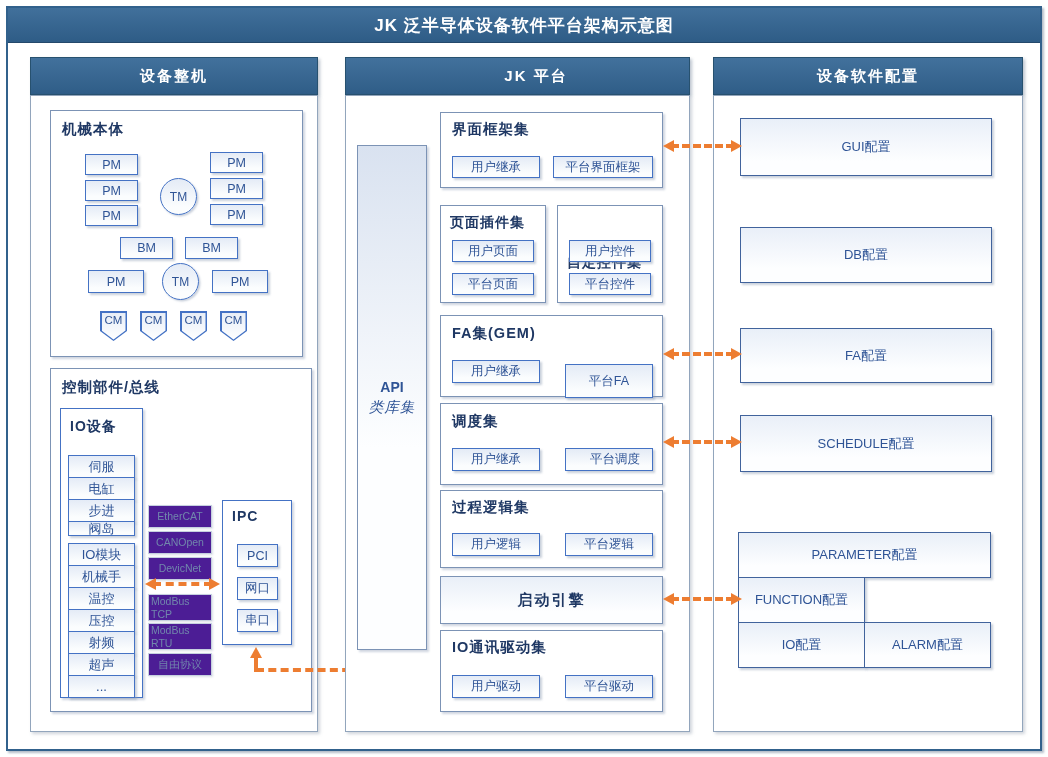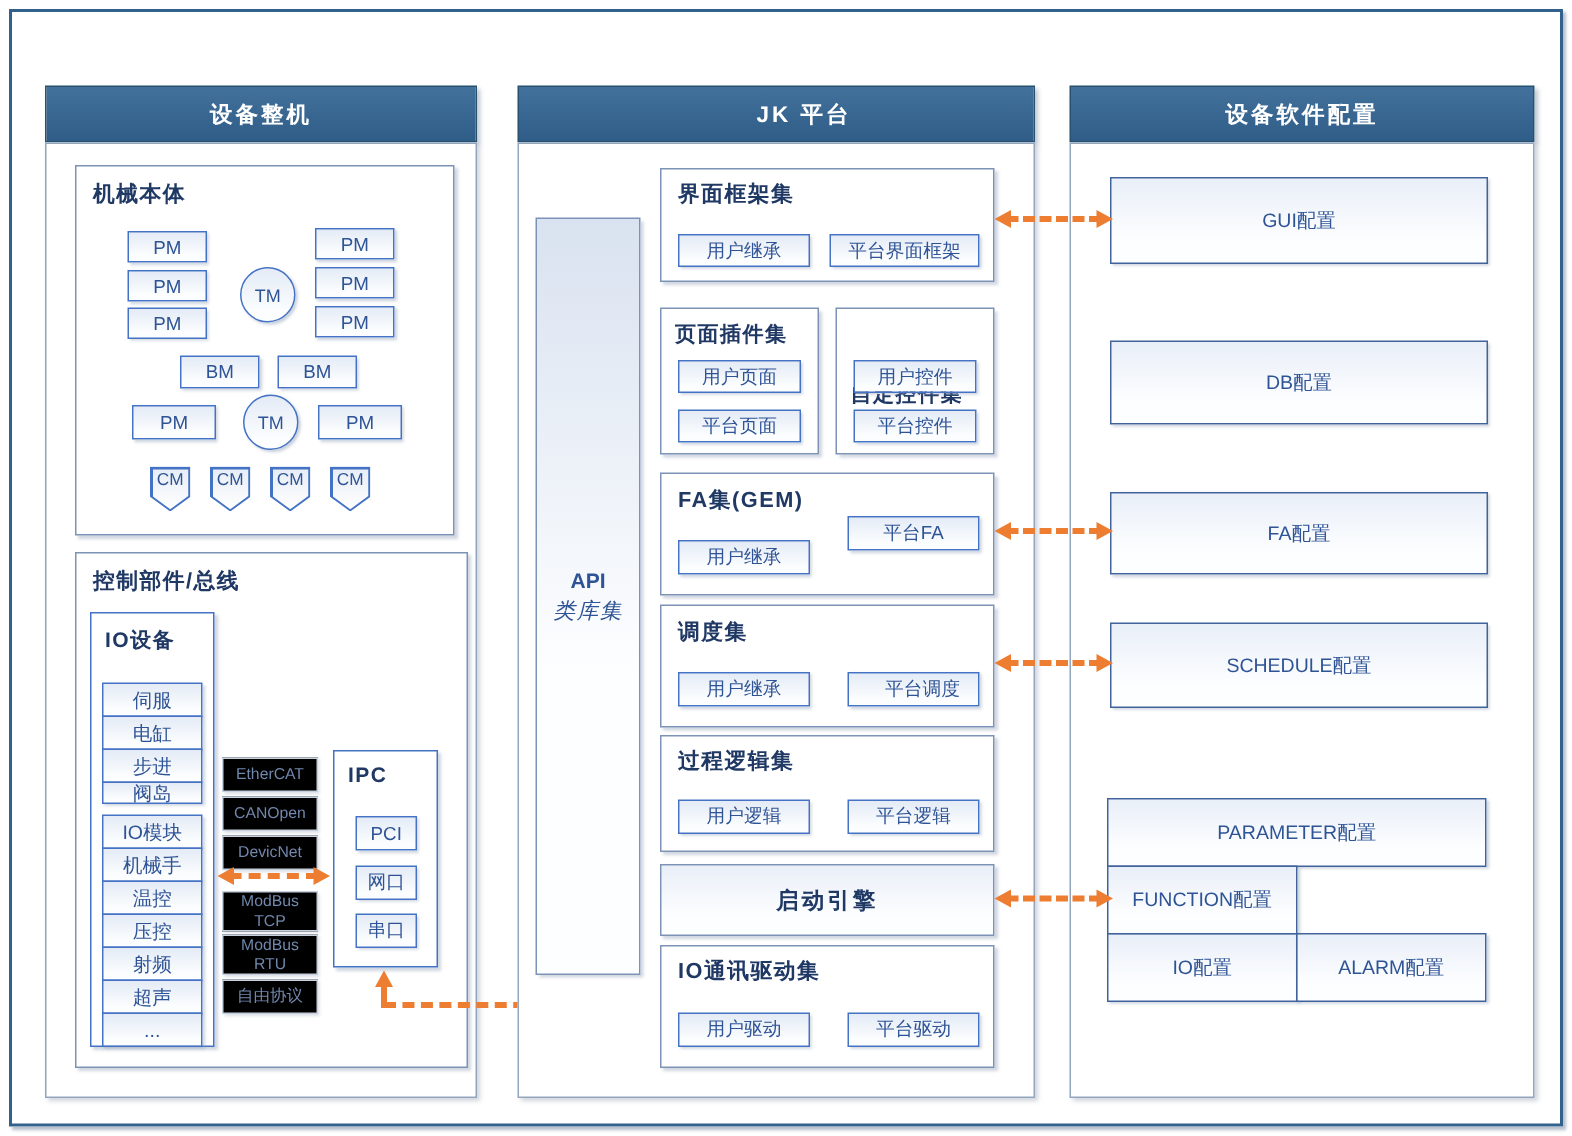--- a/index.html
+++ b/index.html
@@ -16,23 +16,23 @@
     box-shadow:2px 2px 3px rgba(90,110,135,.4);box-sizing:border-box;}
   .panel{position:absolute;background:#fff;border:1px solid #92A5BC;
     box-shadow:2px 2px 3px rgba(120,135,155,.35);box-sizing:border-box;}
   .sec{position:absolute;background:#fff;border:1.5px solid #7C93B5;
     box-shadow:2px 2px 2px rgba(137,152,177,.4);box-sizing:border-box;}
   .sec-title{position:absolute;font-weight:bold;font-size:14.5px;color:#1F3864;letter-spacing:1px;}
   .ibox{position:absolute;border:1.5px solid #4472C4;background:linear-gradient(180deg,#E4EBF6,#FBFDFE 80%);
     display:flex;align-items:center;justify-content:center;font-size:12.5px;color:#2F5496;
     box-shadow:1.5px 1.5px 2px rgba(137,152,177,.45);box-sizing:border-box;text-align:center;}
   .tm{border-radius:50%;font-size:12px;}
-  .pbox{position:absolute;border:1px solid #C6D0DF;background:#000000;color:#7187AC;
+  .pbox{position:absolute;border:1px solid #C6D0DF;background:#4c1d95;color:#7187AC;
     font-size:10.5px;line-height:1.15;display:flex;align-items:center;justify-content:center;
-    text-align:center;box-shadow:1px 1px 2px rgba(150,160,180,.35);box-sizing:border-box;padding:1px 2px;}
+    box-shadow:1px 1px 2px rgba(150,160,180,.35);box-sizing:border-box;padding:1px 2px;}
   .cfg{position:absolute;border:1.4px solid #41639C;background:linear-gradient(180deg,#E9EFF8,#FDFEFF 75%);
     display:flex;align-items:center;justify-content:center;font-size:13px;color:#2F5496;
     box-shadow:1.5px 1.5px 2px rgba(137,152,177,.45);box-sizing:border-box;}
   .cm{position:absolute;width:27px;height:30px;}
   .cm .o{position:absolute;inset:0;background:#4472C4;clip-path:polygon(0 0,100% 0,100% 67%,50% 100%,0 67%);}
   .cm .i{position:absolute;inset:1.5px;background:linear-gradient(180deg,#E8EEF7,#fff);
     clip-path:polygon(0 0,100% 0,100% 67%,50% 100%,0 67%);}
   .cm .t{position:absolute;left:0;right:0;top:3px;text-align:center;font-size:11.5px;color:#2F5496;}
   .darrow{position:absolute;height:14px;}
   .darrow .ln{position:absolute;left:8px;right:8px;top:4px;border-top:4px dashed #ED7D31;}
@@ -54,20 +54,21 @@
   .engine{position:absolute;border:1.5px solid #7C93B5;background:linear-gradient(180deg,#E9EFF8,#FDFEFF 75%);
     display:flex;align-items:center;justify-content:center;font-weight:bold;font-size:15px;color:#1F3864;
     letter-spacing:2px;box-shadow:2px 2px 2px rgba(137,152,177,.4);box-sizing:border-box;}
   .iolist{font-size:13px;}
 </style>
 </head>
 <body>
 
 <div class="canvas">
   <div class="frame"></div>
+  <div class="titlebar">JK 泛半导体设备软件平台架构示意图</div>
 
   <div class="colhdr" style="left:30px;top:57px;width:288px;">设备整机</div>
   <div class="panel" style="left:30px;top:95px;width:288px;height:637px;"></div>
 
   <div class="sec" style="left:50px;top:110px;width:253px;height:247px;"></div>
   <div class="sec-title" style="left:62px;top:120px;">机械本体</div>
   <div class="ibox" style="left:85px;top:154px;width:53px;height:21px;">PM</div>
   <div class="ibox" style="left:85px;top:180px;width:53px;height:21px;">PM</div>
   <div class="ibox" style="left:85px;top:205px;width:53px;height:21px;">PM</div>
   <div class="ibox tm" style="left:160px;top:178px;width:37px;height:37px;">TM</div>
@@ -162,21 +163,21 @@
   <div class="ibox" style="left:452px;top:273px;width:82px;height:22px;">平台页面</div>
 
   <div class="sec" style="left:557px;top:205px;width:106px;height:98px;"></div>
   <div class="sec-title" style="left:567px;top:214px;font-size:14px;margin-top:40px;">自定控件集</div>
   <div class="ibox" style="left:569px;top:240px;width:82px;height:22px;">用户控件</div>
   <div class="ibox" style="left:569px;top:273px;width:82px;height:22px;">平台控件</div>
 
   <div class="sec" style="left:440px;top:315px;width:223px;height:82px;"></div>
   <div class="sec-title" style="left:452px;top:324px;">FA集(GEM)</div>
   <div class="ibox" style="left:452px;top:360px;width:88px;height:23px;">用户继承</div>
-  <div class="ibox" style="left:565px;top:344px;width:88px;height:23px;">平台FA</div>
+  <div class="ibox" style="left:565px;top:364px;width:88px;height:34px;">平台FA</div>
 
   <div class="sec" style="left:440px;top:403px;width:223px;height:82px;"></div>
   <div class="sec-title" style="left:452px;top:412px;">调度集</div>
   <div class="ibox" style="left:452px;top:448px;width:88px;height:23px;">用户继承</div>
   <div class="ibox" style="left:565px;top:448px;width:88px;height:23px;padding-left:12px;">平台调度</div>
 
   <div class="sec" style="left:440px;top:490px;width:223px;height:78px;"></div>
   <div class="sec-title" style="left:452px;top:498px;">过程逻辑集</div>
   <div class="ibox" style="left:452px;top:533px;width:88px;height:23px;">用户逻辑</div>
   <div class="ibox" style="left:565px;top:533px;width:88px;height:23px;">平台逻辑</div>

